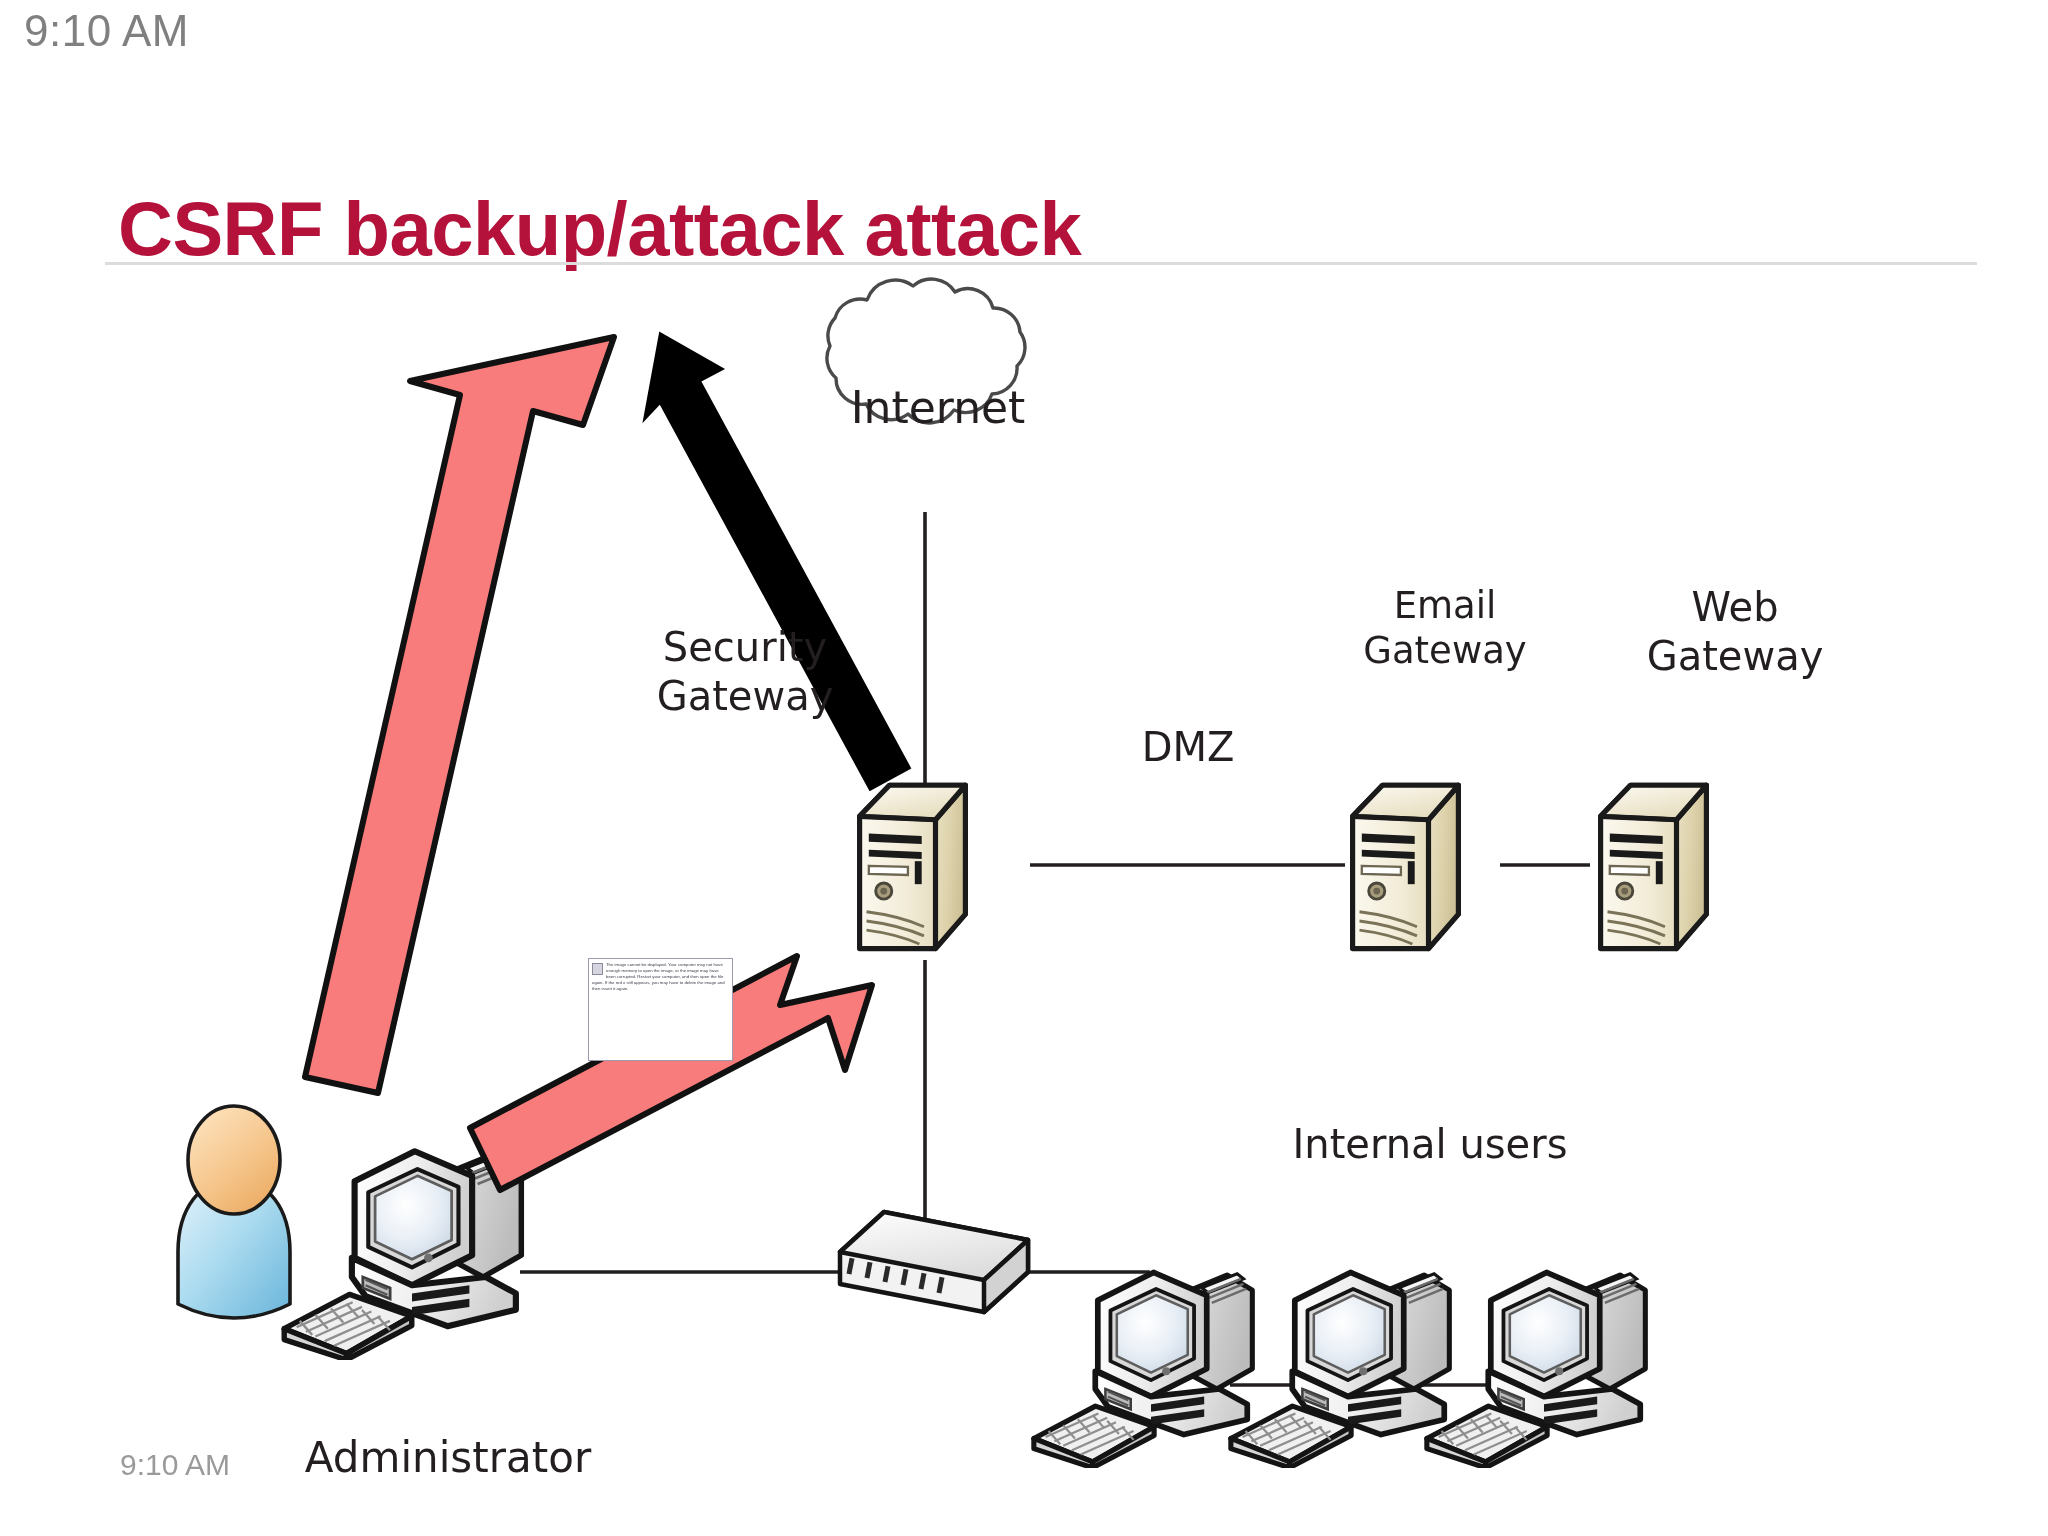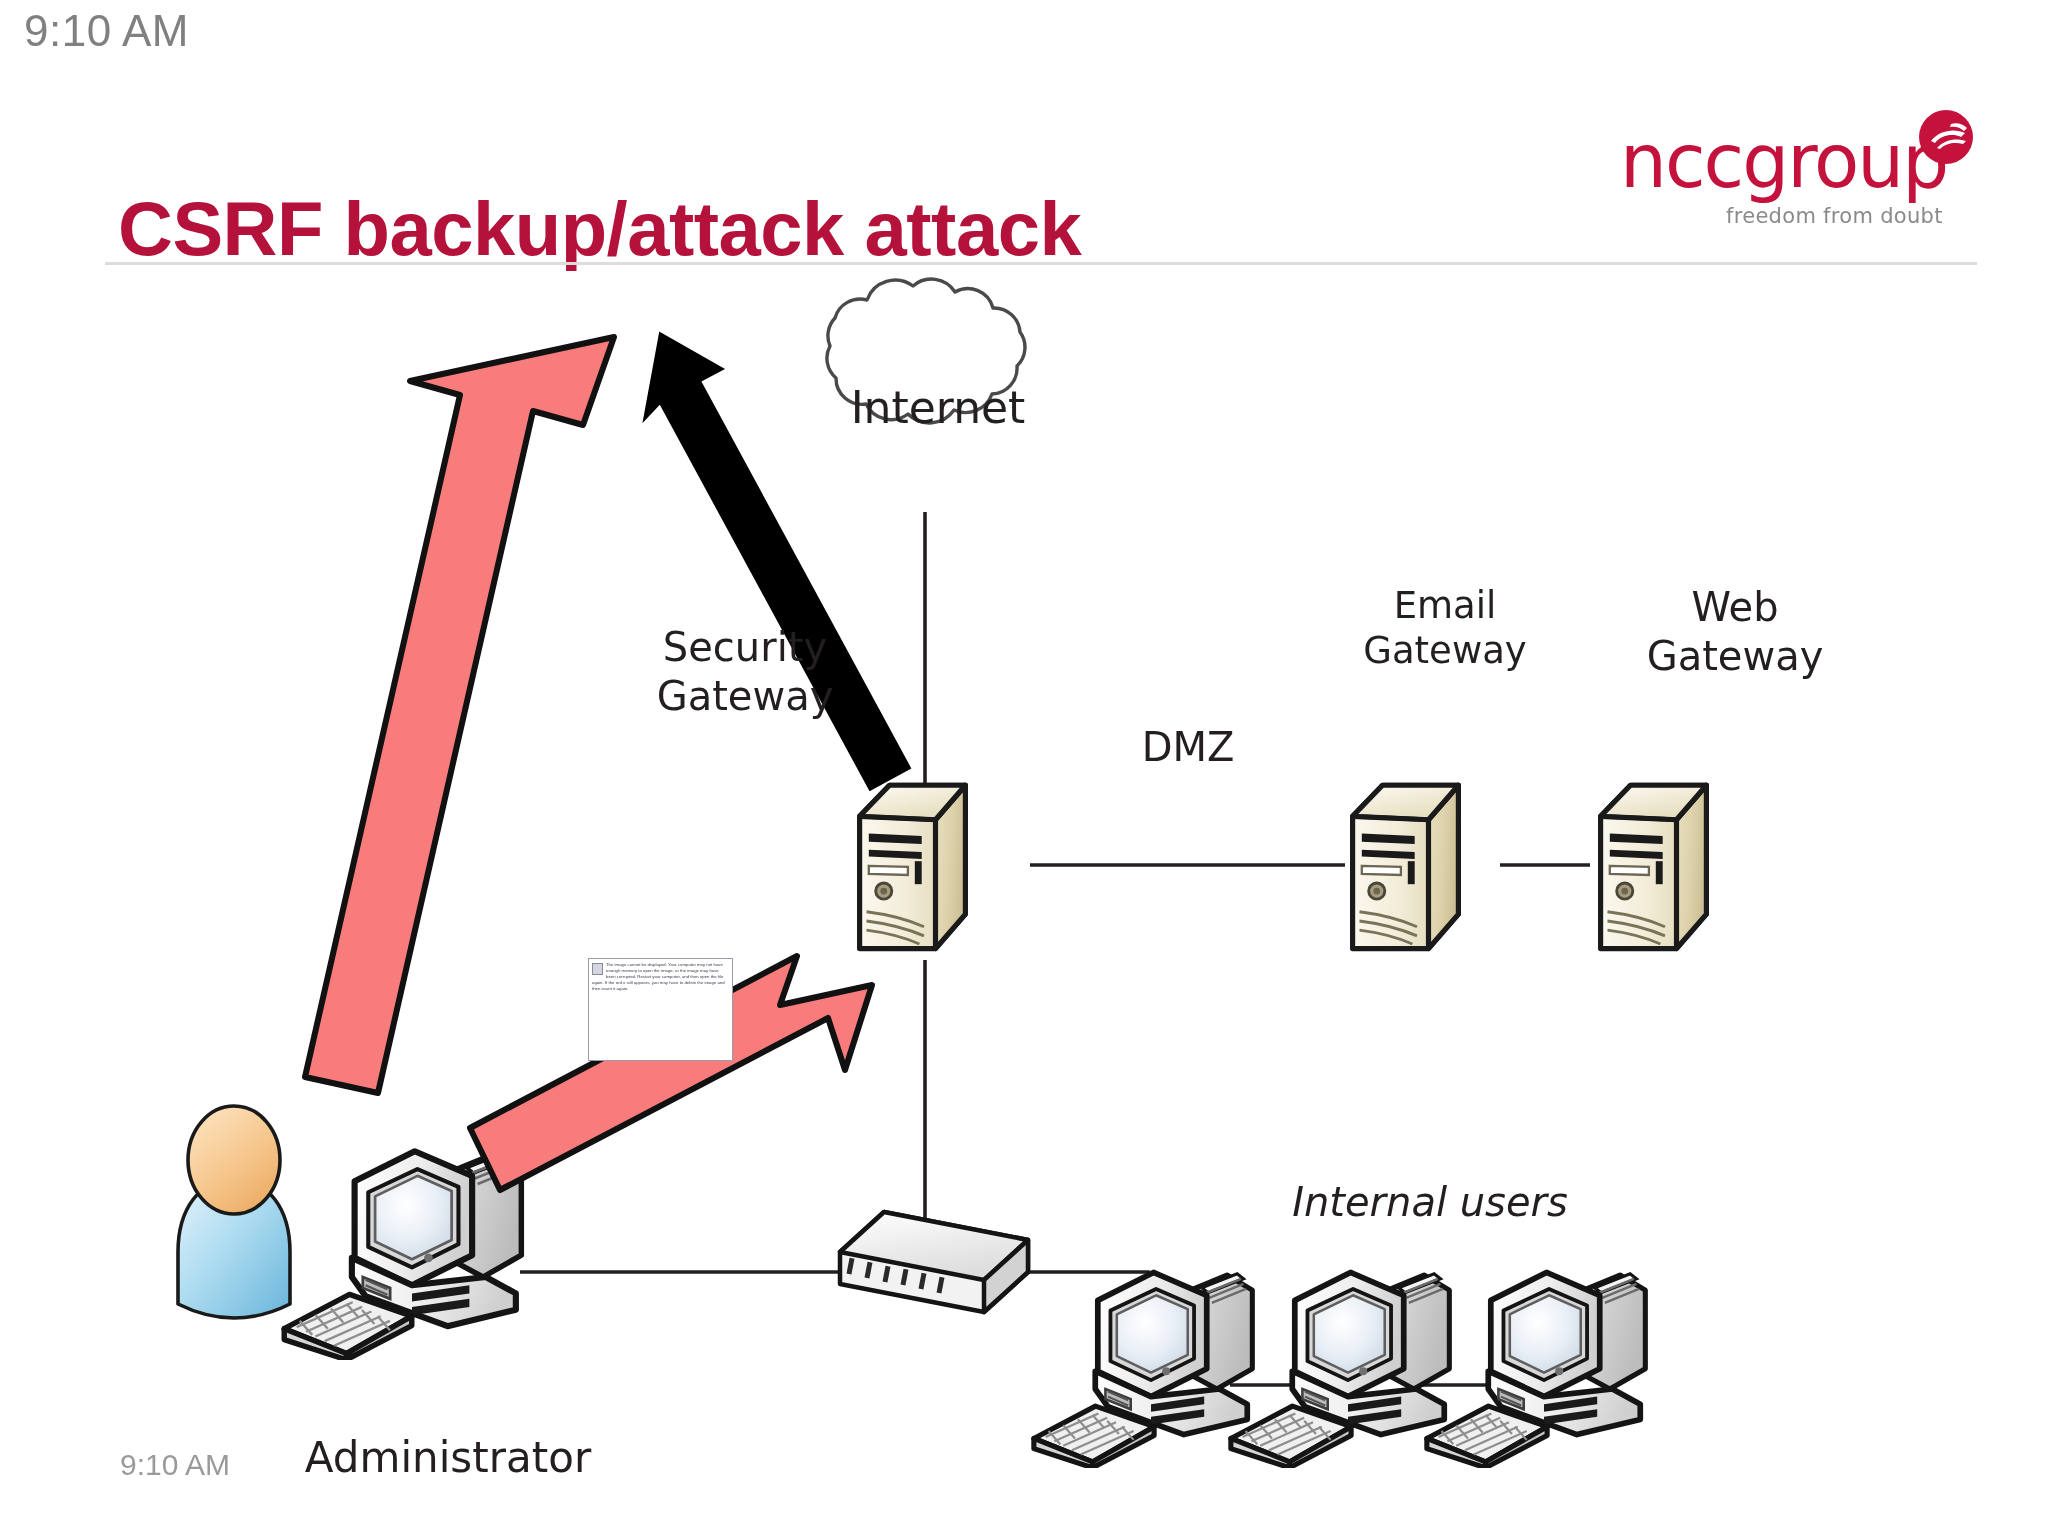--- a/index.html
+++ b/index.html
@@ -104,21 +104,21 @@
     font-family: "DejaVu Sans", sans-serif;
     color: #231f20;
     white-space: pre;
     text-align: center;
     line-height: 1.22;
   }
   #label-secgw     { left: 630px;  top: 623px;  font-size: 40px; width: 230px; }
   #label-dmz       { left: 1118px; top: 723px;  font-size: 40px; width: 140px; }
   #label-email     { left: 1330px; top: 583px;  font-size: 37px; width: 230px; }
   #label-web       { left: 1620px; top: 583px;  font-size: 40px; width: 230px; }
-  #label-internal  { left: 1270px; top: 1178px; font-size: 40px; width: 320px; font-style: italic; }
+  #label-internal  { left: 1270px; top: 1120px; font-size: 40px; width: 320px; }
   #label-admin     { left: 268px;  top: 1432px; font-size: 42px; width: 360px; text-align: center;}
 
   
   #broken-img {
     position: absolute;
     left: 588px;
     top: 958px;
     width: 145px;
     height: 103px;
     border: 1px solid #9a9ab0;
@@ -155,30 +155,20 @@
 </style>
 </head>
 <body>
 
 <div id="slide">
 
   <div id="clock-top">9:10 AM</div>
 
   <h1 id="slide-title">CSRF backup/attack attack</h1>
 
-  <div id="logo">
-    <div id="logo-word">nccgroup</div>
-    <div id="logo-tag">freedom from doubt</div>
-    <svg id="logo-swoosh" viewBox="0 0 58 58">
-      <circle cx="29" cy="29" r="27" fill="#C4123C"></circle>
-      <path d="M14 33 C22 22, 38 20, 48 25 L44 29 C36 25, 24 27, 18 35 Z" fill="#ffffff"></path>
-      <path d="M20 40 C28 31, 40 30, 49 33 L46 36 C38 34, 29 35, 23 41 Z" fill="#ffffff"></path>
-      <path d="M34 16 C40 14, 46 16, 50 20 L47 23 C43 19, 38 18, 33 19 Z" fill="#ffffff"></path>
-    </svg>
-  </div>
 
   <div id="header-rule"></div>
 
   <svg id="diagram" viewBox="0 0 2048 1536">
 
     <defs>
 
       <linearGradient id="gSrvFront" x1="0" y1="0" x2="1" y2="0">
         <stop offset="0%" stop-color="#fbf8ee"></stop>
         <stop offset="45%" stop-color="#f2ecd8"></stop>

